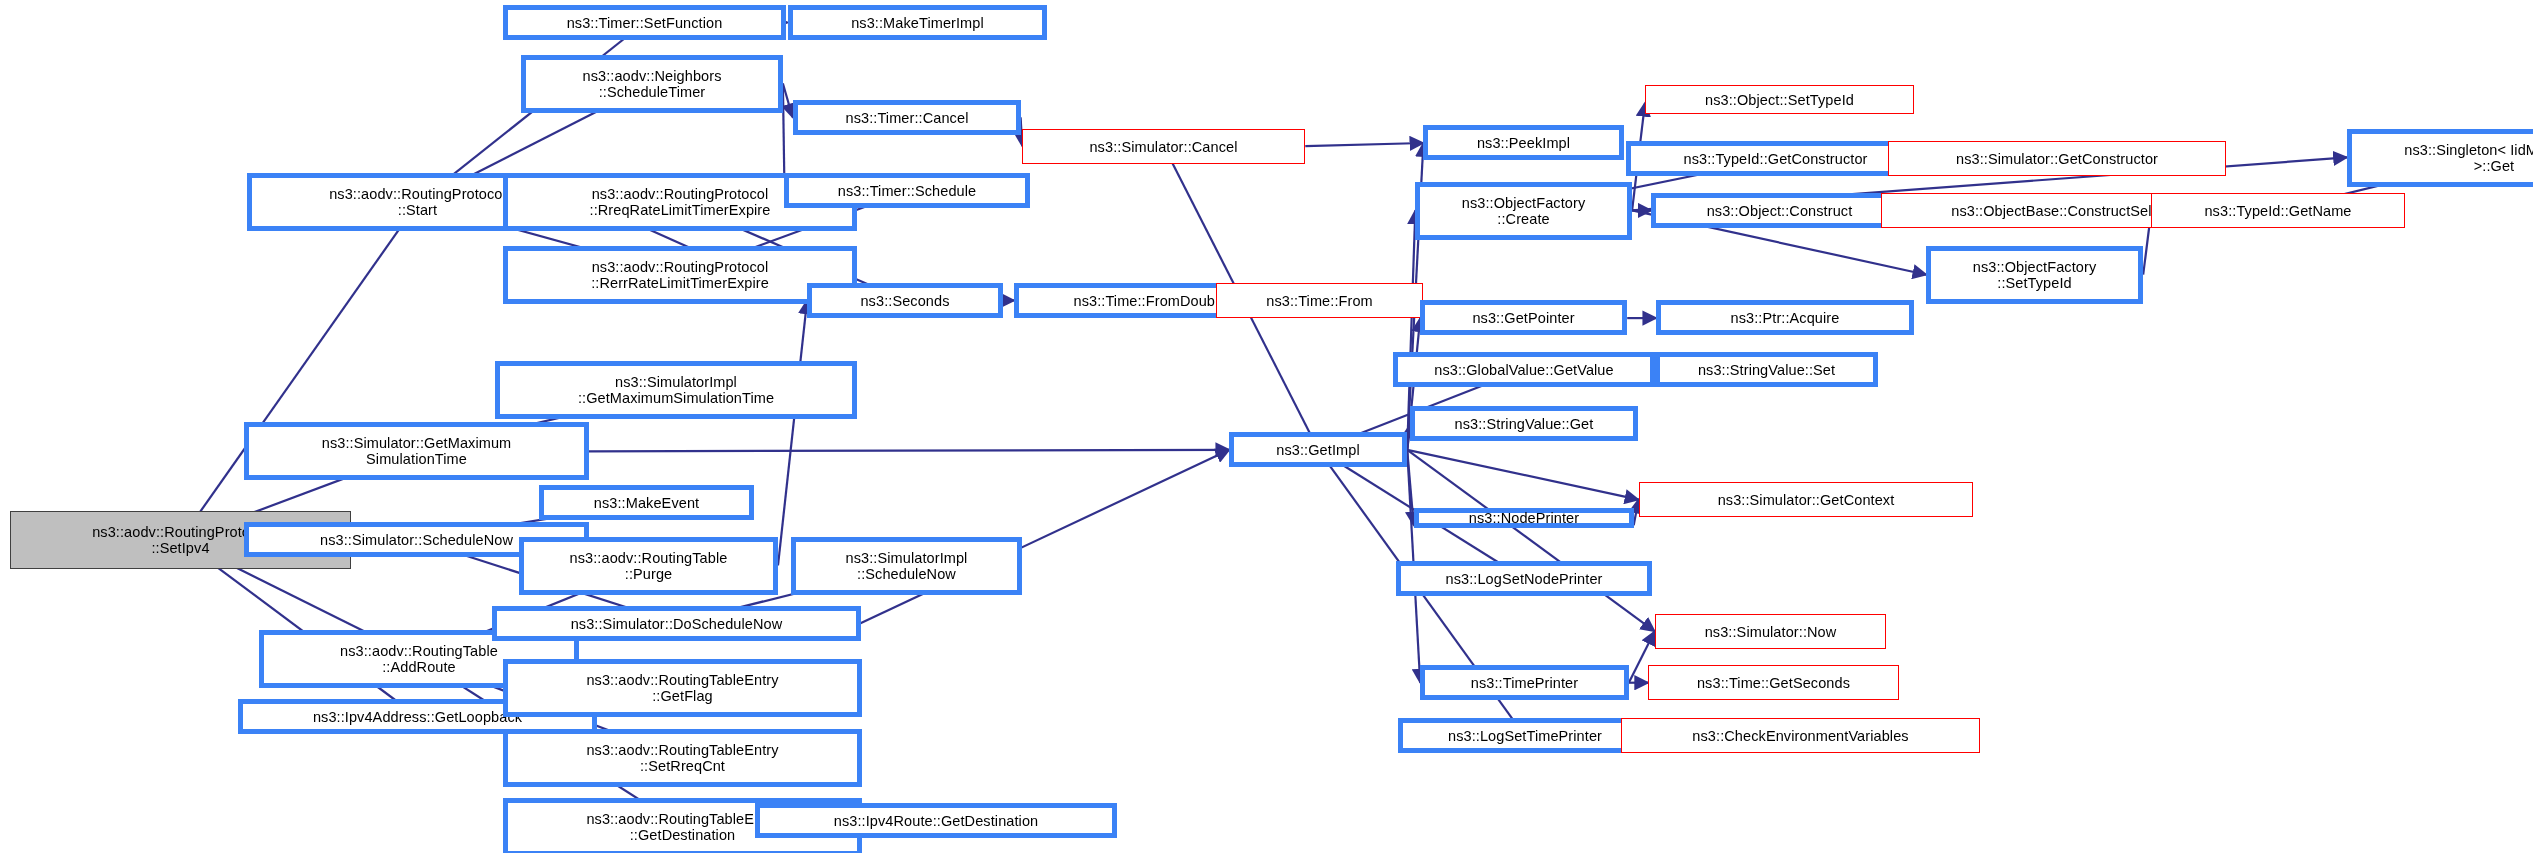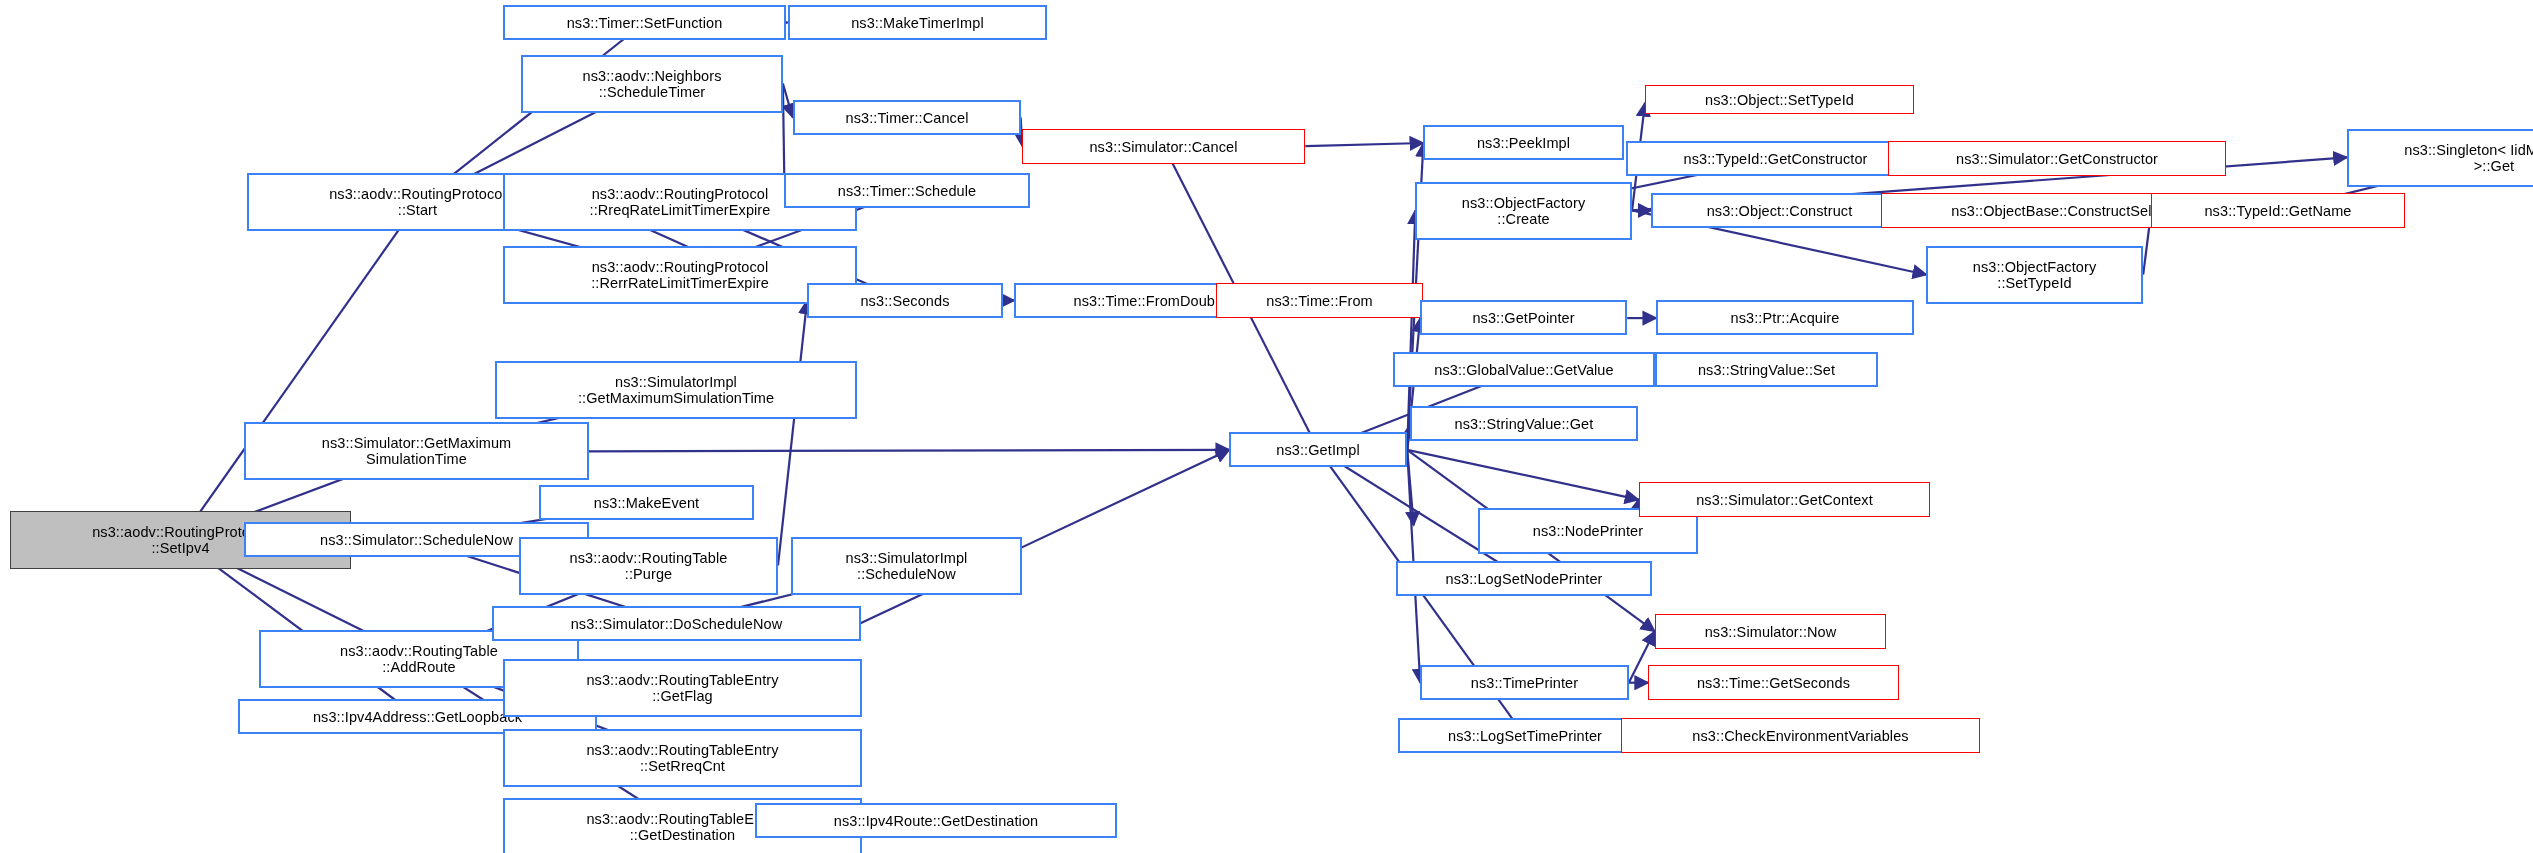--- a/index.html
+++ b/index.html
@@ -24,21 +24,21 @@
     pointer-events: none;
   }
   .node {
     position: absolute;
     box-sizing: border-box;
     display: flex;
     align-items: center;
     justify-content: center;
     text-align: center;
     background: #ffffff;
-    border: 2px solid #3b82f6;
+    border: 5px solid #3b82f6;
     color: #000000;
     font-size: 14.5px;
     line-height: 16px;
     letter-spacing: 0.1px;
     white-space: pre-line;
     padding: 0 4px;
     z-index: 5;
   }
   .node.red {
     border: 1px solid #ff0000;
@@ -162,30 +162,30 @@
       <div class="node red" style="left: 1022px; top: 129px; width: 283px; height: 35px;"><span>ns3::Simulator::Cancel</span></div>
       <div class="node" style="left: 1014px; top: 283px; width: 272px; height: 35px;"><span>ns3::Time::FromDouble</span></div>
       <div class="node red" style="left: 1216px; top: 283px; width: 207px; height: 35px;"><span>ns3::Time::From</span></div>
       <div class="node" style="left: 1229px; top: 432px; width: 178px; height: 35px;"><span>ns3::GetImpl</span></div>
       <div class="node" style="left: 1423px; top: 125px; width: 201px; height: 35px;"><span>ns3::PeekImpl</span></div>
       <div class="node" style="left: 1415px; top: 182px; width: 217px; height: 58px;"><span>ns3::ObjectFactory
 ::Create</span></div>
       <div class="node" style="left: 1420px; top: 300px; width: 207px; height: 35px; text-align: right;"><span>ns3::GetPointer</span></div>
       <div class="node" style="left: 1393px; top: 352px; width: 262px; height: 35px;"><span>ns3::GlobalValue::GetValue</span></div>
       <div class="node" style="left: 1410px; top: 406px; width: 228px; height: 35px;"><span>ns3::StringValue::Get</span></div>
-      <div class="node" style="left: 1478px; top: 508px; width: 220px; height: 46px;"><span>ns3::NodePrinter</span></div>
+      <div class="node" style="left: 1414px; top: 508px; width: 220px; height: 20px;"><span>ns3::NodePrinter</span></div>
       <div class="node" style="left: 1396px; top: 561px; width: 256px; height: 35px;"><span>ns3::LogSetNodePrinter</span></div>
       <div class="node" style="left: 1420px; top: 665px; width: 209px; height: 35px;"><span>ns3::TimePrinter</span></div>
       <div class="node" style="left: 1398px; top: 718px; width: 254px; height: 35px;"><span>ns3::LogSetTimePrinter</span></div>
       <div class="node red" style="left: 1645px; top: 85px; width: 269px; height: 29px;"><span>ns3::Object::SetTypeId</span></div>
       <div class="node" style="left: 1626px; top: 141px; width: 299px; height: 35px;"><span>ns3::TypeId::GetConstructor</span></div>
       <div class="node" style="left: 1651px; top: 193px; width: 257px; height: 35px;"><span>ns3::Object::Construct</span></div>
       <div class="node" style="left: 1656px; top: 300px; width: 258px; height: 35px;"><span>ns3::Ptr::Acquire</span></div>
       <div class="node" style="left: 1655px; top: 352px; width: 223px; height: 35px;"><span>ns3::StringValue::Set</span></div>
-      <div class="node red" style="left: 1639px; top: 482px; width: 291px; height: 35px;"><span>ns3::Simulator::GetContext</span></div>
+      <div class="node red" style="left: 1639px; top: 482px; width: 334px; height: 35px;"><span>ns3::Simulator::GetContext</span></div>
       <div class="node red" style="left: 1655px; top: 614px; width: 231px; height: 35px;"><span>ns3::Simulator::Now</span></div>
       <div class="node red" style="left: 1648px; top: 665px; width: 251px; height: 35px;"><span>ns3::Time::GetSeconds</span></div>
       <div class="node red" style="left: 1621px; top: 718px; width: 359px; height: 35px;"><span>ns3::CheckEnvironmentVariables</span></div>
       <div class="node red" style="left: 1888px; top: 141px; width: 338px; height: 35px;"><span>ns3::Simulator::GetConstructor</span></div>
       <div class="node red" style="left: 1881px; top: 193px; width: 345px; height: 35px;"><span>ns3::ObjectBase::ConstructSelf</span></div>
       <div class="node" style="left: 1926px; top: 246px; width: 217px; height: 58px;"><span>ns3::ObjectFactory
 ::SetTypeId</span></div>
       <div class="node red" style="left: 2151px; top: 193px; width: 254px; height: 35px;"><span>ns3::TypeId::GetName</span></div>
       <div class="node" style="left: 2347px; top: 129px; width: 294px; height: 58px;"><span>ns3::Singleton&lt; IidManager
 &gt;::Get</span></div>

